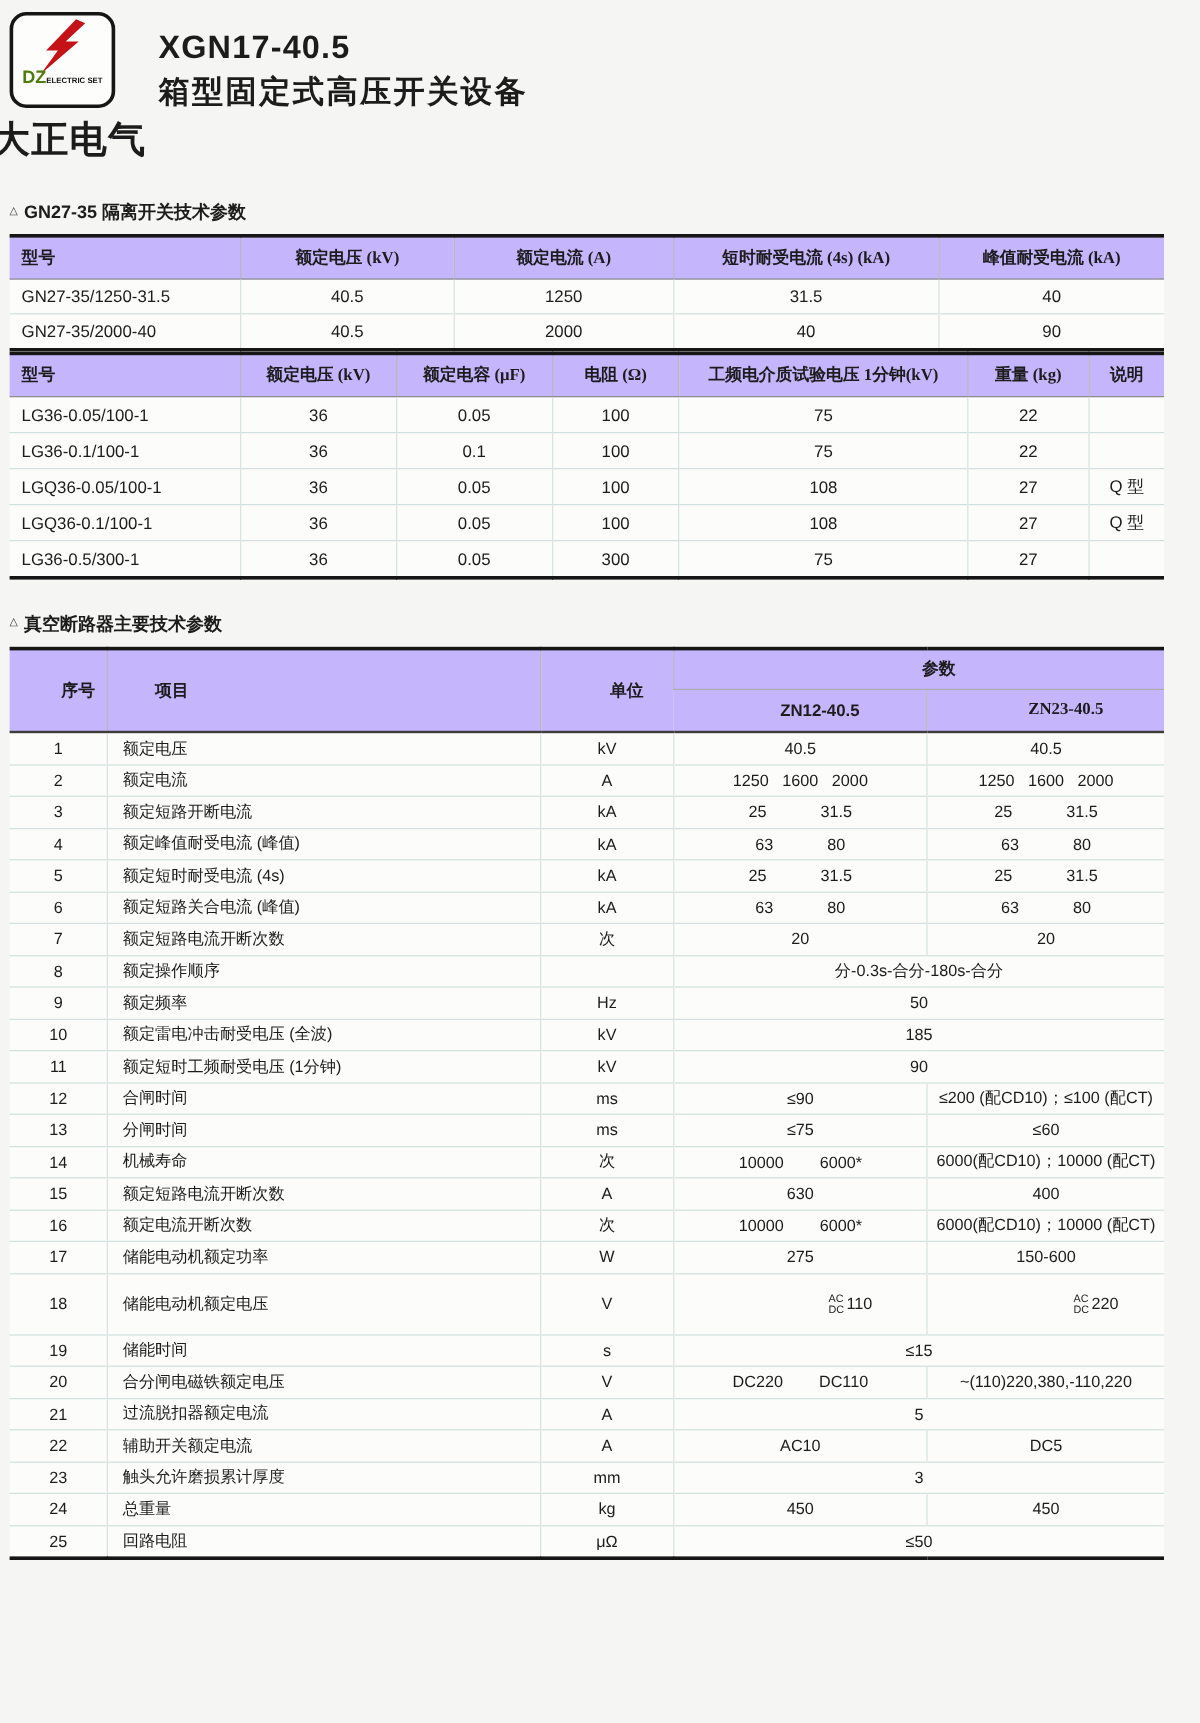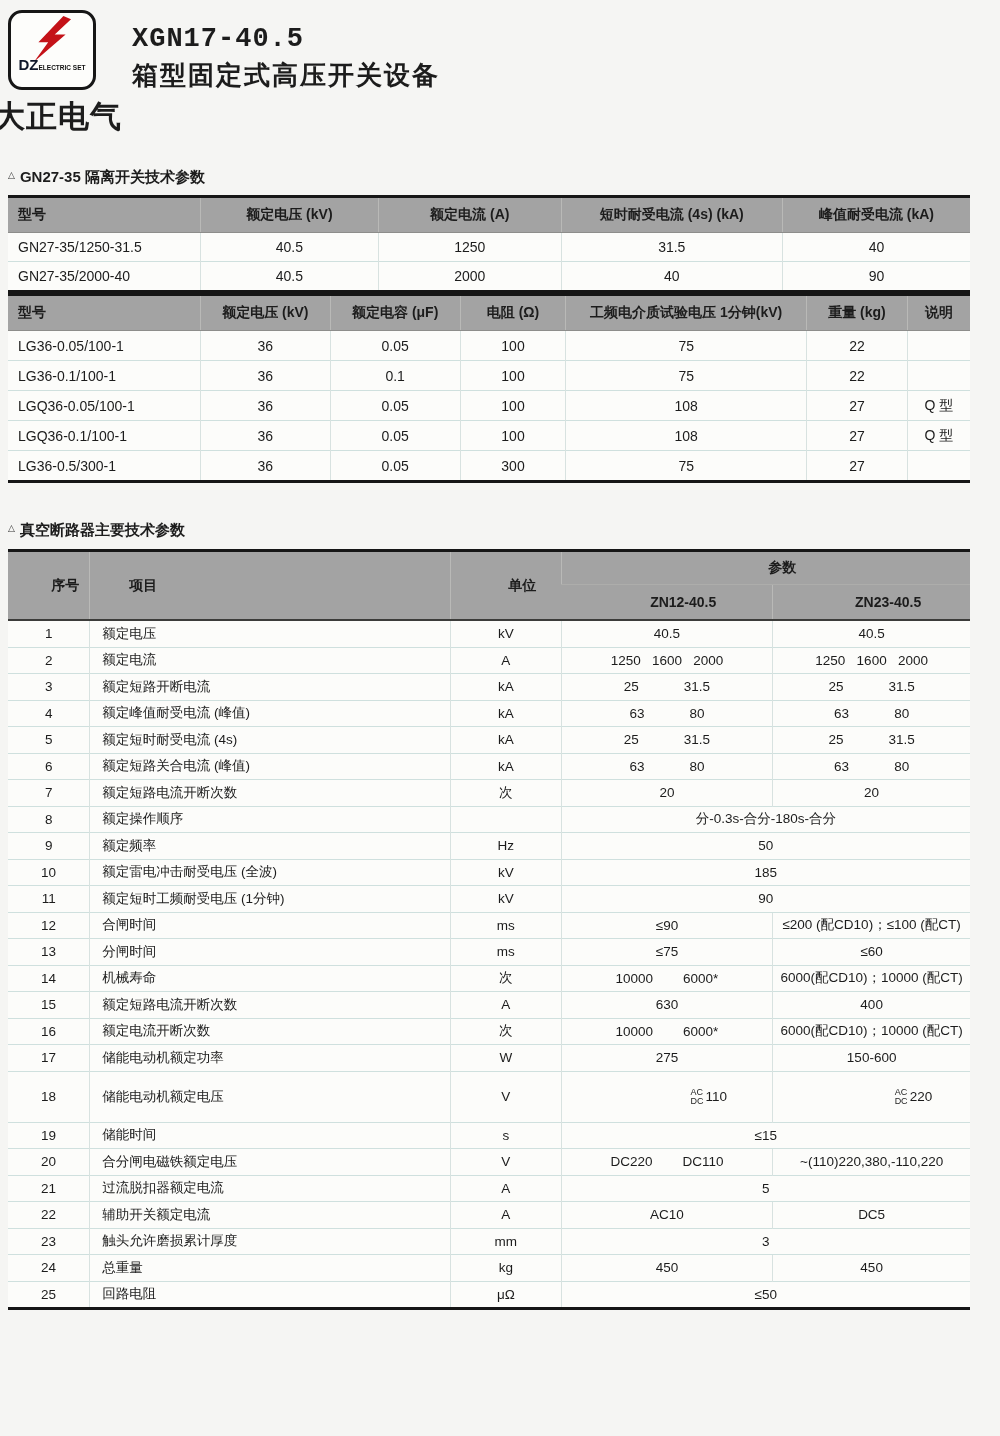--- a/index.html
+++ b/index.html
@@ -10,45 +10,45 @@
   }
   
   .brand{display:flex; align-items:flex-start; padding:10px 0 0 8px;}
   .logo-wrap{width:112px; flex:0 0 auto;}
   .logo-box{
     width:82px; height:74px; border:3px solid #161616; border-radius:14px;
     background:#fdfdfb; display:flex; flex-direction:column; align-items:center;
   }
   .logo-box svg{margin-top:2px;}
   .logo-line{white-space:nowrap; margin-top:-6px; line-height:12px;}
-  .logo-dz{color:#0f172a; font-size:15px; font-weight:800;}
+  .logo-dz{color:#4d7c0f; font-size:15px; font-weight:800;}
   .logo-es{color:#111; font-size:6.5px; font-weight:700;}
   .company{
     font-size:31px; font-weight:800; letter-spacing:1px; white-space:nowrap;
     margin-left:-14px; margin-top:6px;
   }
-  .titles{margin-left:12px; padding-top:14px;font-family:Liberation Mono, monospace;}
+  .titles{margin-left:12px; padding-top:14px;}
   .title-model{font-size:27px; font-weight:700; letter-spacing:1px;}
   .title-product{font-size:26px; font-weight:700; letter-spacing:2px; margin-top:4px;}
   
   .sec-title{font-size:15px; font-weight:700; margin-left:8px;}
   .sec-title .tri{font-size:9px; font-weight:400; vertical-align:4px; margin-right:5px; color:#333;}
   .st1{margin-top:30px; margin-bottom:8px;}
   .st2{margin-top:44px; margin-bottom:9px;}
-  .st3{margin-top:38px; margin-bottom:9px;}
+  .st3{margin-top:28px; margin-bottom:9px;}
   
   table{
     border-collapse:collapse; table-layout:fixed; width:962px; margin-left:8px;
     background:#fcfcfa; border-top:3px solid #161616; border-bottom:3px solid #161616;
   }
   th{
-    background:#a3a3a3; font-weight:700; font-size:14px; padding:4px 6px; height:26px;
+    background:#c4b5fd; font-weight:700; font-size:14px; padding:4px 6px; height:26px;
     text-align:center; border-bottom:1px solid #8d8d8b;
   }
-  th + th{border-left:1px solid #b9b9b7;}
+  th + th{border-left:1px solid #b9b9b7;font-family:Liberation Serif, serif;}
   td{
     font-size:14px; height:24px; padding:1px 6px; text-align:center;
     border-top:1px solid #cfe0de; white-space:pre;
   }
   td + td{border-left:1px solid #d8e2e0;}
   .col-left{text-align:left; padding-left:10px;}
   .t1 td{height:26px;}
   .t2 td{height:27px;}
   
   .t3 th{font-size:14px;padding-left:39px;}

